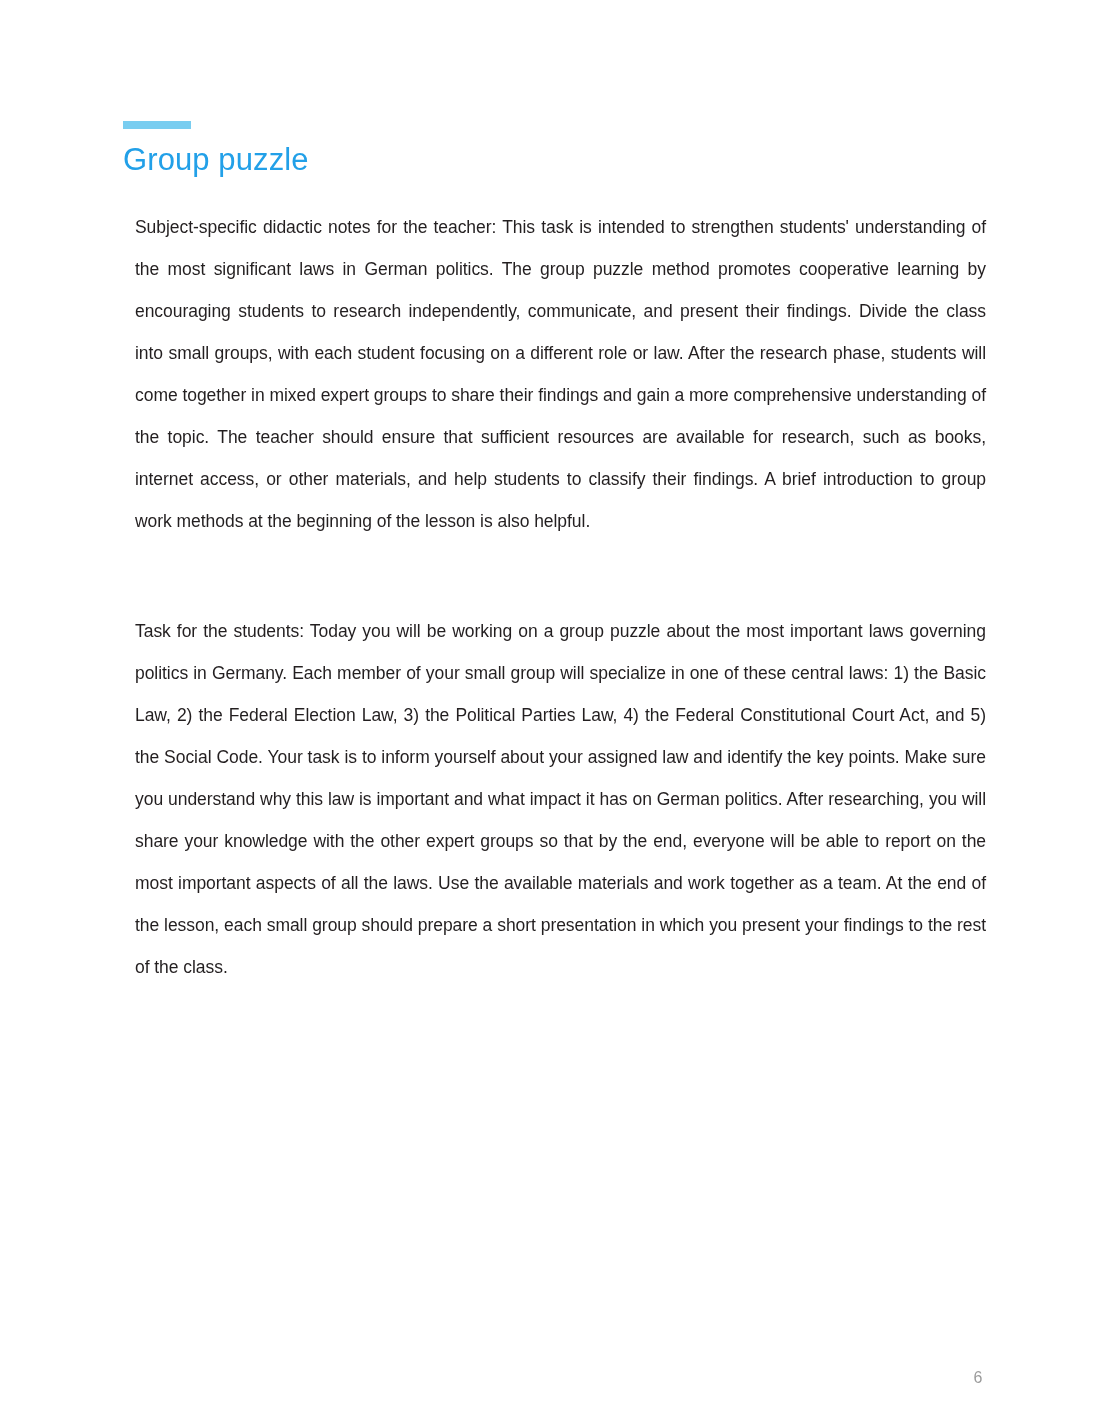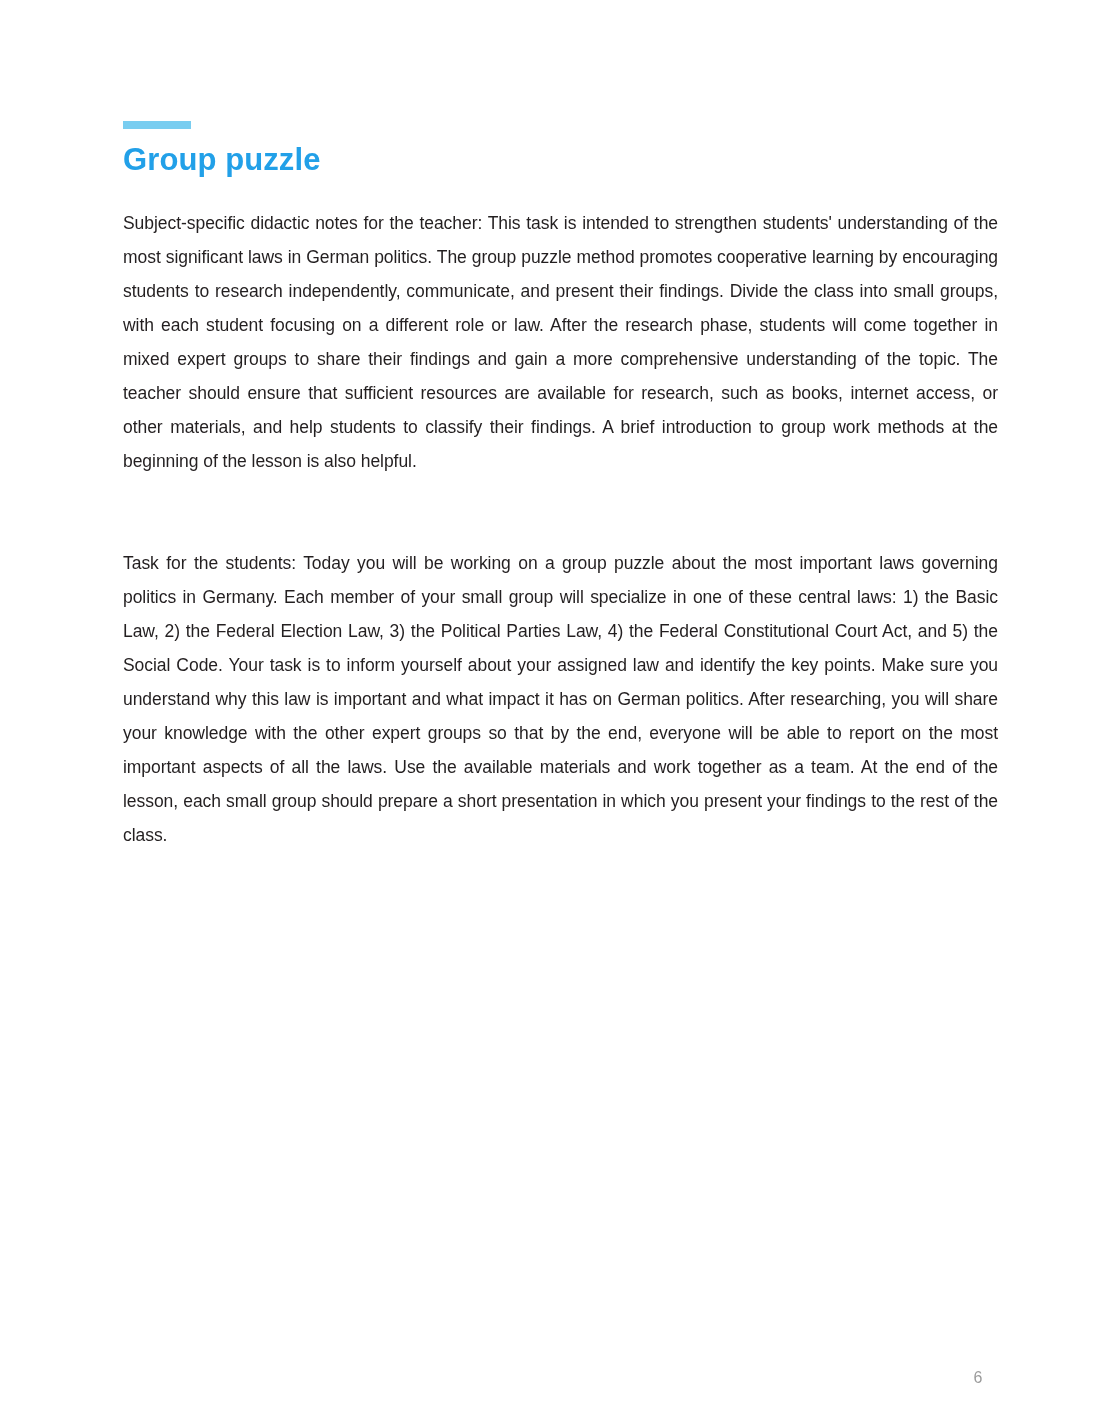--- a/index.html
+++ b/index.html
@@ -36,38 +36,38 @@
     width: 68px;
     height: 8px;
     background: #79cdf0;
     margin-top: 121px;
     margin-bottom: 12px;
   }
 
   .page-title {
     font-size: 31px;
     line-height: 38px;
-    font-weight: 700;
+    font-weight: 400;
     color: #22a0e8;
     letter-spacing: 0.1px;
     margin: 0;
     padding: 0;
   }
 
   .body-block {
     margin-top: 27px;
   }
 
   .body-text {
     font-size: 17.5px;
-    line-height: 34px;
+    line-height: 42px;
     color: #231f20;
     text-align: justify;
     text-justify: inter-word;
-    margin: 0;
+    margin: 12px;
     padding: 0;
     letter-spacing: -0.05px;
   }
 
   .body-text + .body-text {
     margin-top: 68px;
   }
 
   .page-number {
     position: absolute;

